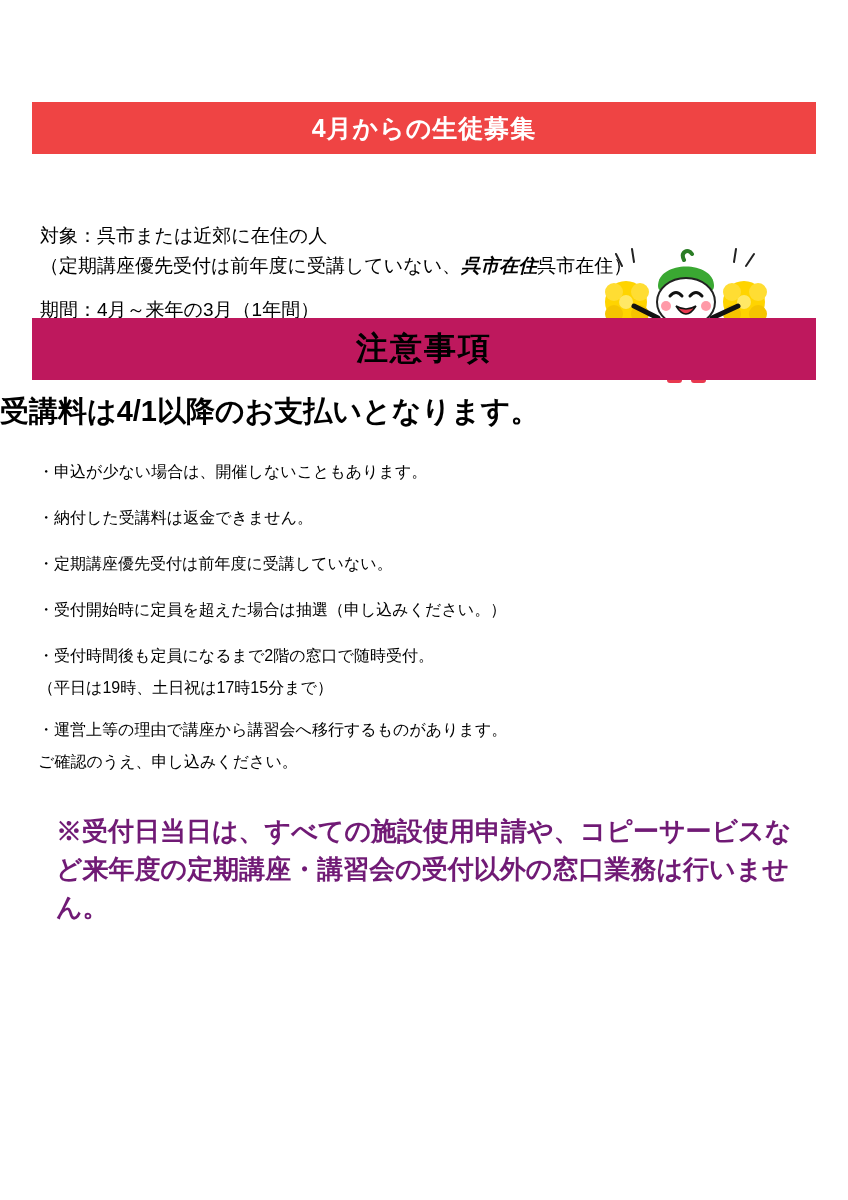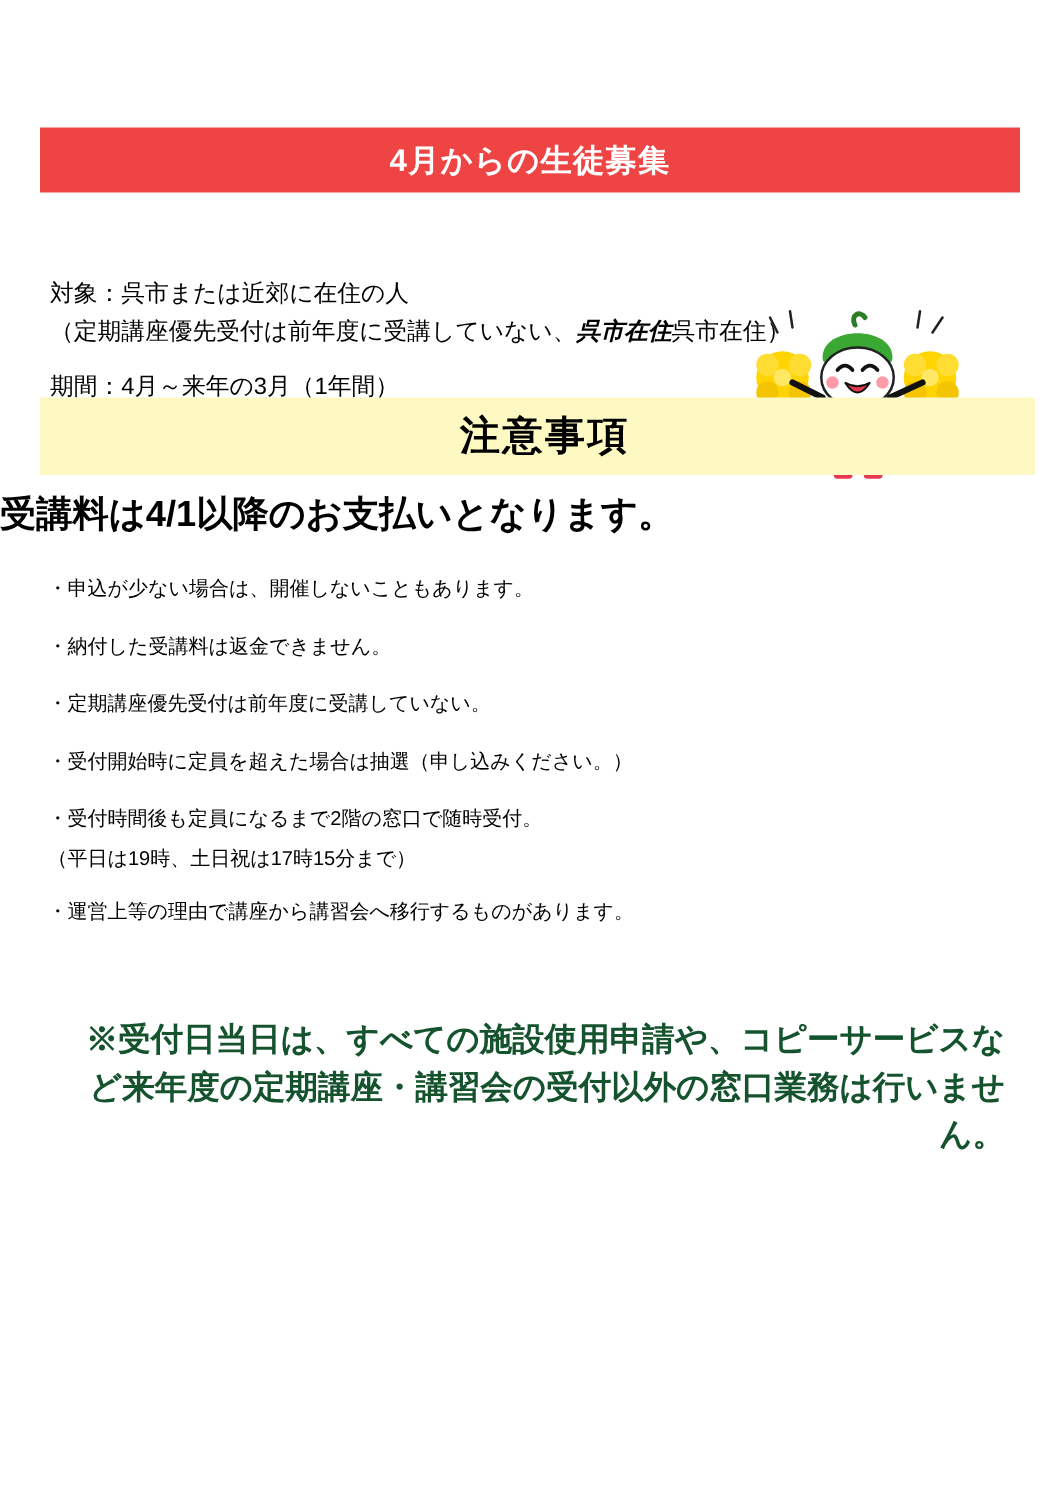--- a/index.html
+++ b/index.html
@@ -65,25 +65,24 @@
     height: 14px;
   }
 
   
   .yellow-banner {
     position: absolute;
     left: 32px;
     top: 318px;
     width: 784px;
     height: 62px;
-    background: #fef9c3;
+    background: #be185d;
     display: flex;
     align-items: center;
     justify-content: center;
-    padding-left: 12px;
   }
   .yellow-banner-text {
     font-size: 32px;
     font-weight: bold;
     letter-spacing: 2px;
     color: #000000;
   }
 
   
   .mascot {
@@ -119,25 +118,25 @@
   .bullet.tight {
     margin-bottom: 4px;
   }
   .bullet.tight2 {
     margin-bottom: 14px;
   }
 
   
   .warning {
     position: absolute;
-    left: 44px;
+    left: 56px;
     top: 812px;
     width: 760px;
-    text-align: right;
-    color: #14532d;
+    text-align: left;
+    color: #701a75;
     font-size: 26px;
     font-weight: bold;
     line-height: 38px;
   }
 </style>
 </head>
 <body>
 
 <div class="page">
 
@@ -218,17 +217,18 @@
   <div class="headline">受講料は4/1以降のお支払いとなります。</div>
 
   <div class="bullets">
     <div class="bullet">・申込が少ない場合は、開催しないこともあります。</div>
     <div class="bullet">・納付した受講料は返金できません。</div>
     <div class="bullet">・定期講座優先受付は前年度に受講していない。</div>
     <div class="bullet">・受付開始時に定員を超えた場合は抽選（申し込みください。）</div>
     <div class="bullet tight">・受付時間後も定員になるまで2階の窓口で随時受付。</div>
     <div class="bullet tight2">（平日は19時、土日祝は17時15分まで）</div>
     <div class="bullet tight">・運営上等の理由で講座から講習会へ移行するものがあります。</div>
+    <div class="bullet">ご確認のうえ、申し込みください。</div>
   </div>
 
   <div class="warning">※受付日当日は、すべての施設使用申請や、コピーサービスなど来年度の定期講座・講習会の受付以外の窓口業務は行いません。</div>
 
 </div>
 
 </body></html>

